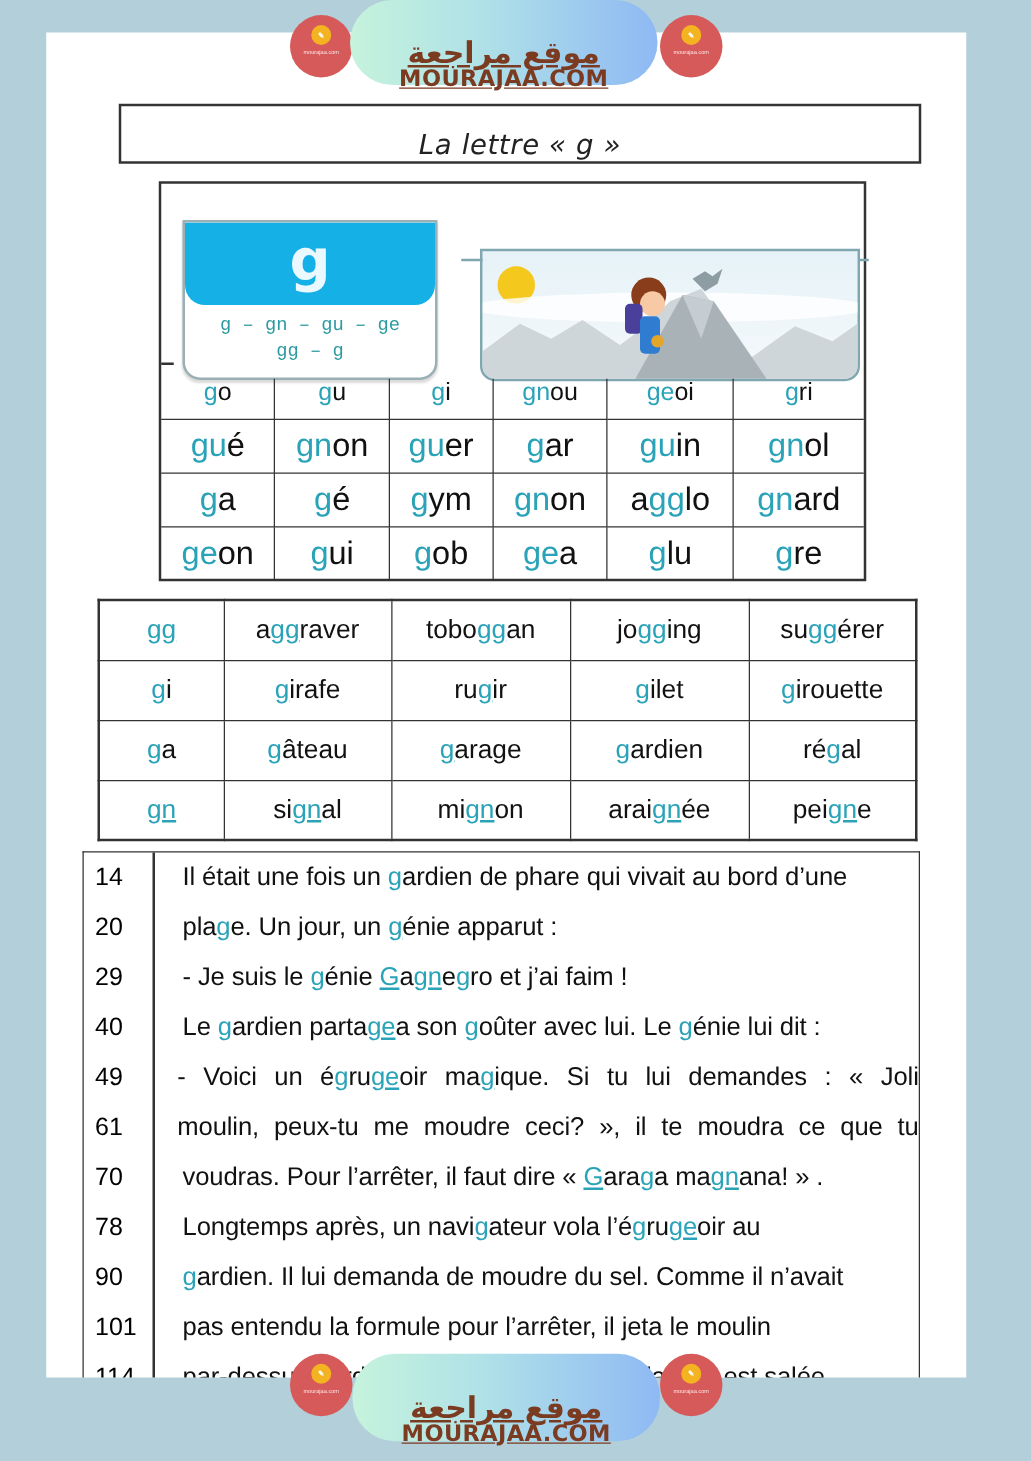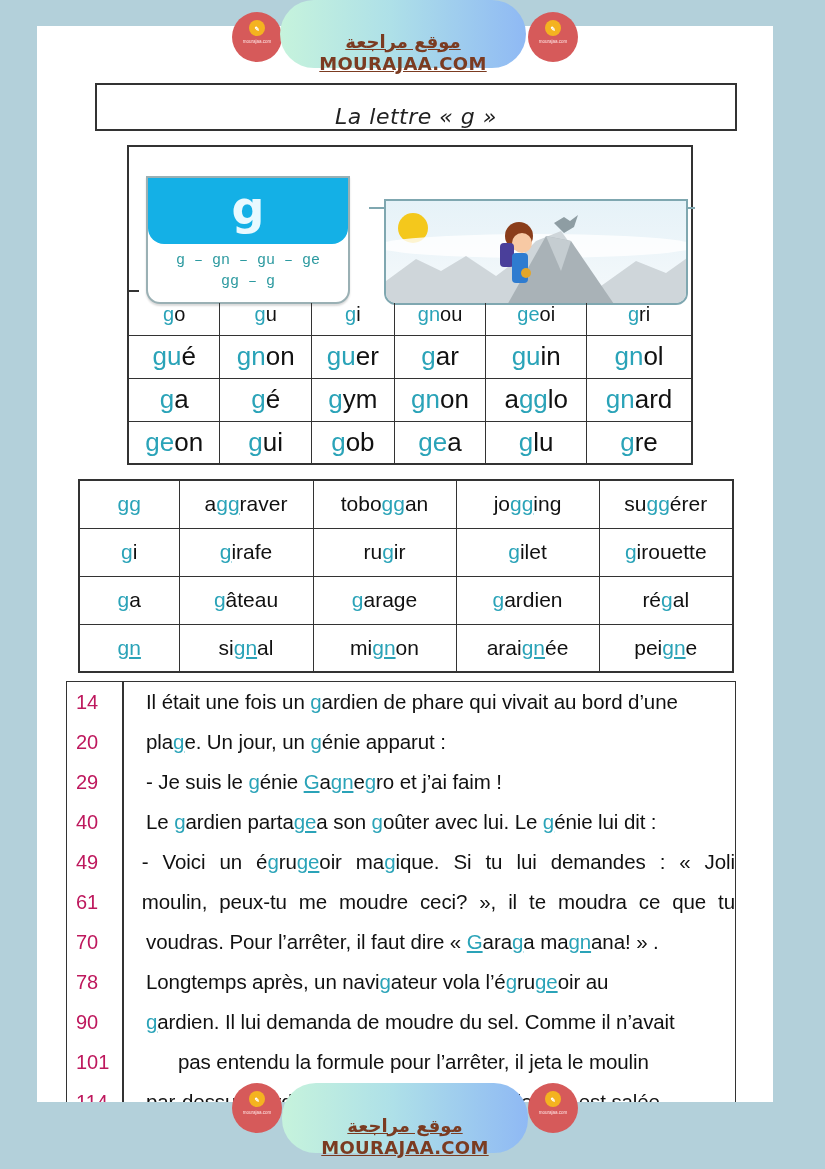--- a/index.html
+++ b/index.html
@@ -36,27 +36,27 @@
   table.words td { border: 1.5px solid #333; text-align: center; font-size: 21px; color: #111; height: 48px; padding: 0; }
   table.words td.key { width: 100px; }
   table.words td:nth-child(2) { width: 134px; }
   table.words td:nth-child(3) { width: 143px; }
   table.words td:nth-child(4) { width: 143px; margin-left: 33px; }
 
   
   .story { position: absolute; left: 29px; top: 655px; width: 670px; border: 1.5px solid #333; border-bottom: none; height: 440px; }
   .story-divider { position: absolute; left: 55px; top: 0; bottom: 0; width: 1.5px; background: #333; }
   .story-line { position: absolute; left: 0; height: 40px; width: 100%; display: flex; align-items: center; }
-  .story-line .num { width: 55px; padding-left: 9px; font-size: 20px; color: #be185d; }
+  .story-line .num { width: 55px; padding-left: 9px; font-size: 20px; color: #000000; }
   .story-line .txt { padding-left: 24px; font-size: 20.5px; color: #111; white-space: nowrap; letter-spacing: -0.1px; }
   .story-line .txt.justify { width: 676px; text-align: justify; text-align-last: justify; }
 
   
   .wm-pill { position: absolute; width: 246px; height: 68px; border-radius: 34px; background: linear-gradient(90deg, #c6f3dc 0%, #aee0e8 45%, #8fb9f4 100%); display: flex; flex-direction: column; align-items: center; justify-content: center; }
-  .wm-pill .ar { color: #7b3b21; font-size: 18px; font-weight: bold; text-decoration: underline; line-height: 22px; font-family: "DejaVu Sans", sans-serif; margin-top: 36px; }
+  .wm-pill .ar { color: #7b3b21; font-size: 24px; font-weight: bold; text-decoration: underline; line-height: 22px; font-family: "DejaVu Sans", sans-serif; margin-top: 36px; }
   .wm-pill .en { color: #7b3b21; font-size: 18px; font-weight: bold; text-decoration: underline; font-family: "DejaVu Sans", sans-serif; letter-spacing: 0.3px; }
   .wm-badge { position: absolute; width: 50px; height: 50px; border-radius: 50%; background: #d65a5a; display: flex; flex-direction: column; align-items: center; justify-content: flex-start; padding-top: 8px; }
   .wm-badge .dot { width: 16px; height: 16px; border-radius: 50%; background: #f4b320; display: flex; align-items: center; justify-content: center; font-size: 6px; color: #fff; font-weight: bold; }
   .wm-badge .small { font-size: 4.5px; color: #fbe; margin-top: 3px; line-height: 5px; text-align: center; color: #ffe5e5; }
 </style>
 </head>
 <body>
 
 <div class="page">
 
@@ -198,21 +198,21 @@
         <span class="txt"><span>voudras. Pour l’arrêter, il faut dire « </span><span class="hlu">G</span><span>ara</span><span class="hlu">g</span><span>a ma</span><span class="hlu">gn</span><span>ana! » .</span></span>
       </div>
       <div class="story-line" style="top: 280px;">
         <span class="num">78</span>
         <span class="txt"><span>Longtemps après, un navi</span><span class="hlu">g</span><span>ateur vola l’é</span><span class="hlu">g</span><span>ru</span><span class="hlu">ge</span><span>oir au</span></span>
       </div>
       <div class="story-line" style="top: 320px;">
         <span class="num">90</span>
         <span class="txt"><span class="hlu">g</span><span>ardien. Il lui demanda de moudre du sel. Comme il n’avait</span></span>
       </div>
-      <div class="story-line" style="top: 360px; gap: 32px;">
+      <div class="story-line" style="top: 360px;">
         <span class="num">101</span>
         <span class="txt"><span>pas entendu la formule pour l’arrêter, il jeta le moulin</span></span>
       </div>
       <div class="story-line" style="top: 400px;">
         <span class="num">114</span>
         <span class="txt"><span>par-dessus bord. C’est pourquoi l’eau de la mer est salée.</span></span>
       </div>
     </div>
 </div>
 

